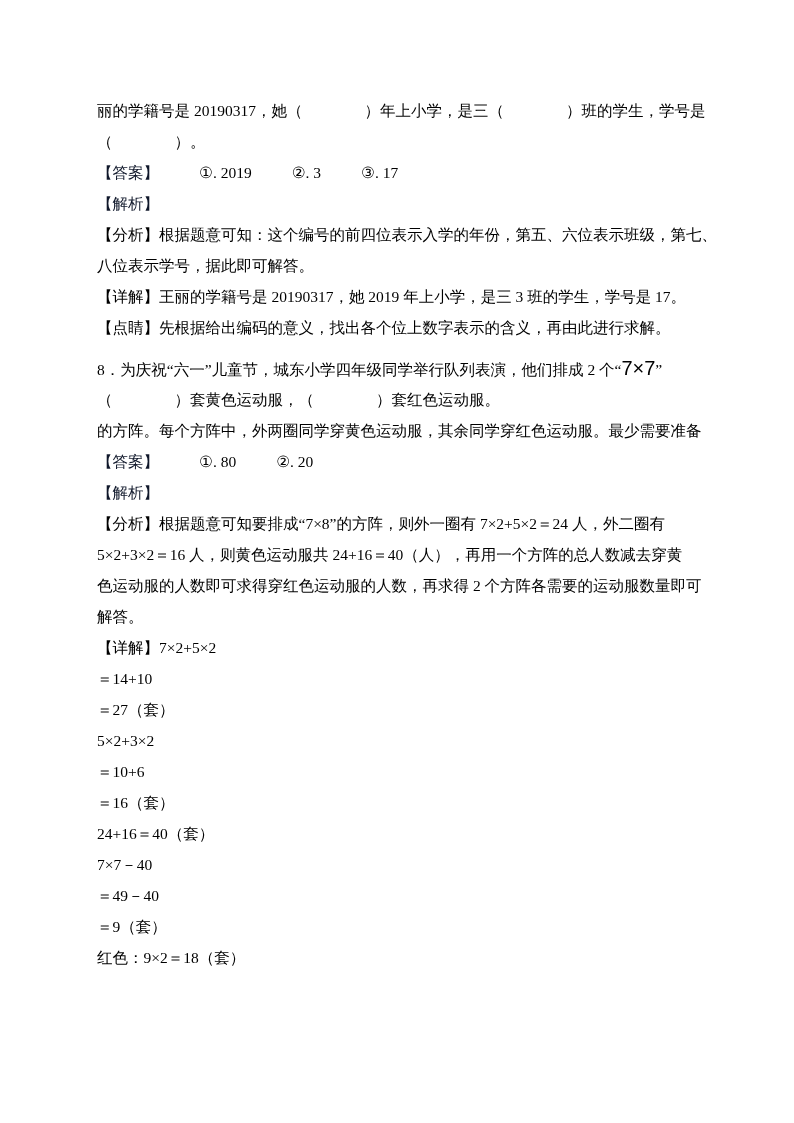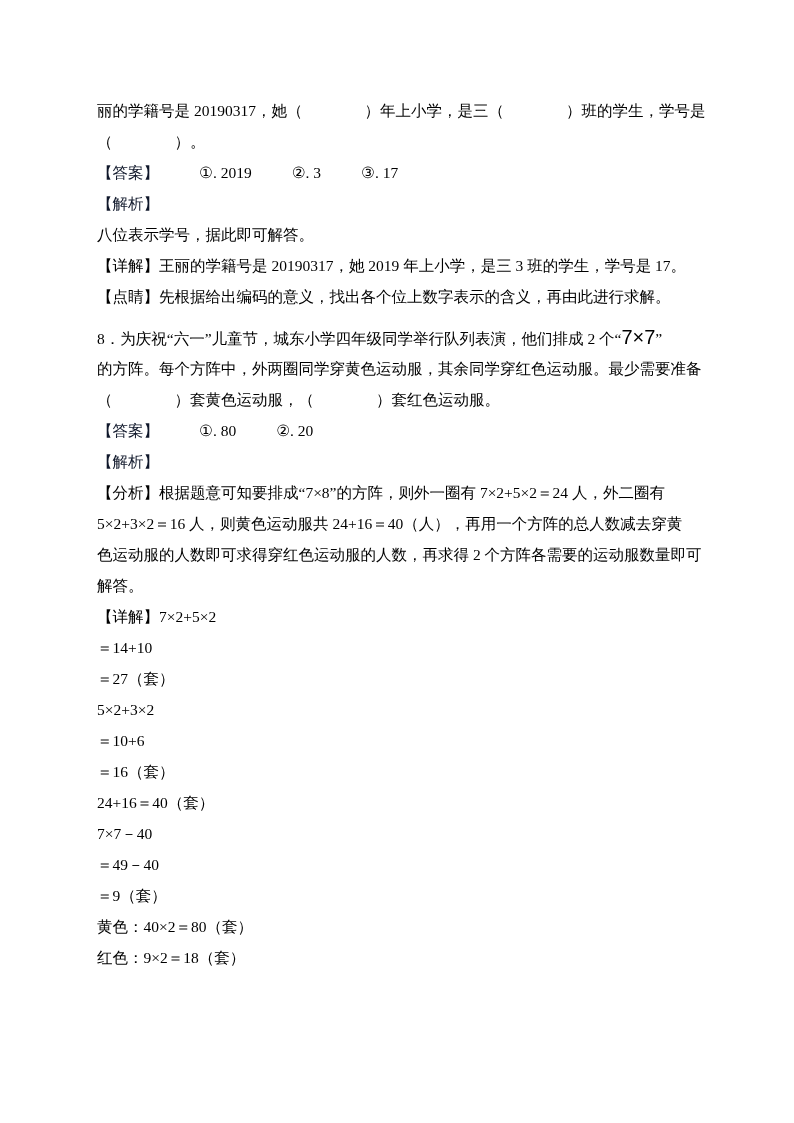--- a/index.html
+++ b/index.html
@@ -44,42 +44,42 @@
 </head>
 <body>
 
 <div class="page">
 
   <section>
     <p class="line">丽的学籍号是 20190317，她（　　　　）年上小学，是三（　　　　）班的学生，学号是</p>
     <p class="line">（　　　　）。</p>
     <p class="line"><span class="blue">【答案】</span><span class="ans-item">①. 2019</span><span class="ans-item">②. 3</span><span class="ans-item">③. 17</span></p>
     <p class="line"><span class="blue">【解析】</span></p>
+    <p class="line">【分析】根据题意可知：这个编号的前四位表示入学的年份，第五、六位表示班级，第七、</p>
     <p class="line">八位表示学号，据此即可解答。</p>
     <p class="line">【详解】王丽的学籍号是 20190317，她 2019 年上小学，是三 3 班的学生，学号是 17。</p>
     <p class="line">【点睛】先根据给出编码的意义，找出各个位上数字表示的含义，再由此进行求解。</p>
   </section>
 
   <section class="q8-block">
     <p class="line"><span>8．为庆祝“六一”儿童节，城东小学四年级同学举行队列表演，他们排成 2 个“</span><span class="bold-run">7×7</span><span>”</span></p>
+    <p class="line">（　　　　）套黄色运动服，（　　　　）套红色运动服。</p>
     <p class="line">的方阵。每个方阵中，外两圈同学穿黄色运动服，其余同学穿红色运动服。最少需要准备</p>
-    <p class="line">（　　　　）套黄色运动服，（　　　　）套红色运动服。</p>
     <p class="line"><span class="blue">【答案】</span><span class="ans-item">①. 80</span><span class="ans-item">②. 20</span></p>
     <p class="line"><span class="blue">【解析】</span></p>
     <p class="line">【分析】根据题意可知要排成“7×8”的方阵，则外一圈有 7×2+5×2＝24 人，外二圈有</p>
     <p class="line">5×2+3×2＝16 人，则黄色运动服共 24+16＝40（人），再用一个方阵的总人数减去穿黄</p>
     <p class="line">色运动服的人数即可求得穿红色运动服的人数，再求得 2 个方阵各需要的运动服数量即可</p>
     <p class="line">解答。</p>
     <p class="line">【详解】7×2+5×2</p>
     <p class="line">＝14+10</p>
     <p class="line">＝27（套）</p>
     <p class="line">5×2+3×2</p>
     <p class="line">＝10+6</p>
     <p class="line">＝16（套）</p>
     <p class="line">24+16＝40（套）</p>
     <p class="line">7×7－40</p>
     <p class="line">＝49－40</p>
     <p class="line">＝9（套）</p>
-    <p class="line">黄色：40×2＝80（套）</p>
     <p class="line">红色：9×2＝18（套）</p>
   </section>
 
 </div>
 
 </body></html>

